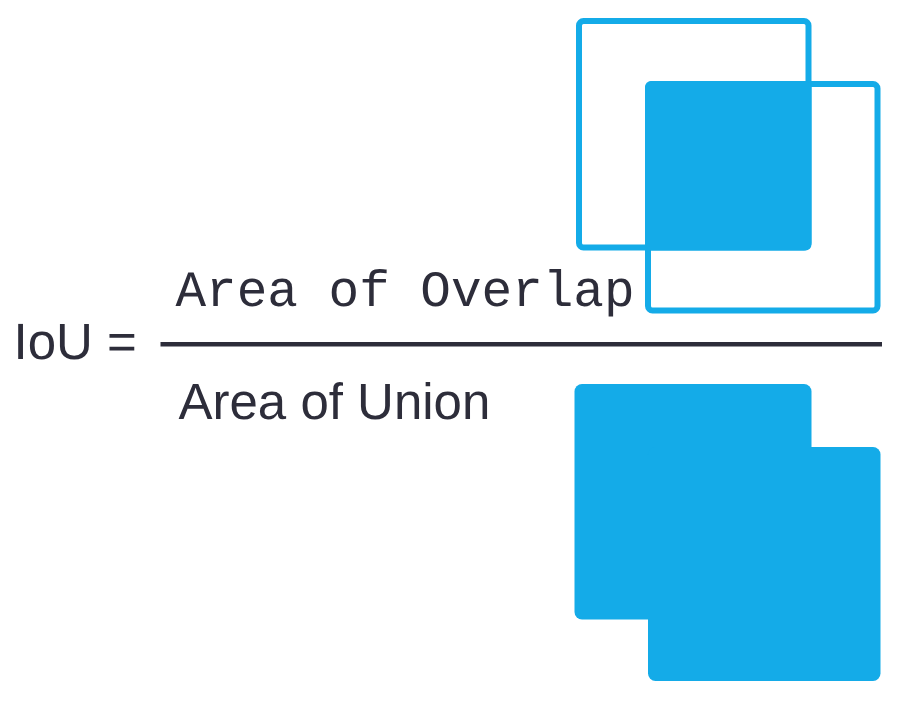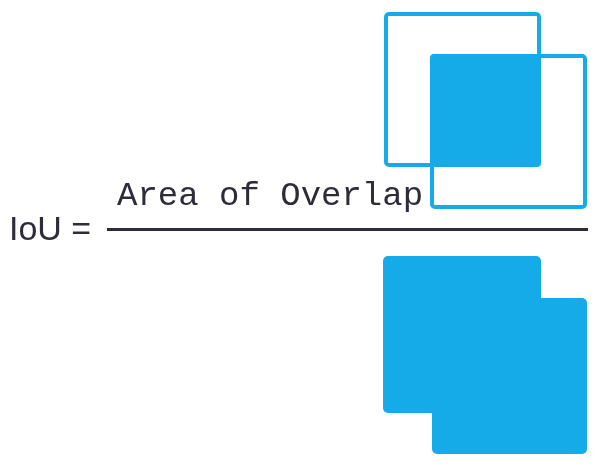--- a/index.html
+++ b/index.html
@@ -58,20 +58,21 @@
 <body>
 
 <div id="canvas">
 
   <span class="formula-text lhs">IoU =</span>
 
   <span class="formula-text num">Area of Overlap</span>
 
   <div class="bar"></div>
 
+  <span class="formula-text den">Area of Union</span>
 
   <svg class="overlap-svg" width="230" height="220" viewBox="0 0 230 220" xmlns="http://www.w3.org/2000/svg">
     <rect class="box-outline" x="16" y="14" width="153" height="151" rx="3"></rect>
     <rect class="box-outline" x="62" y="56" width="153" height="151" rx="3"></rect>
     <rect class="box-fill" x="60" y="54" width="111" height="113" rx="4"></rect>
   </svg>
 
   <svg class="union-svg" width="230" height="215" viewBox="0 0 230 215" xmlns="http://www.w3.org/2000/svg">
     <rect class="box-fill" x="13" y="11" width="158" height="157" rx="5"></rect>
     <rect class="box-fill" x="62" y="53" width="155" height="156" rx="5"></rect>

